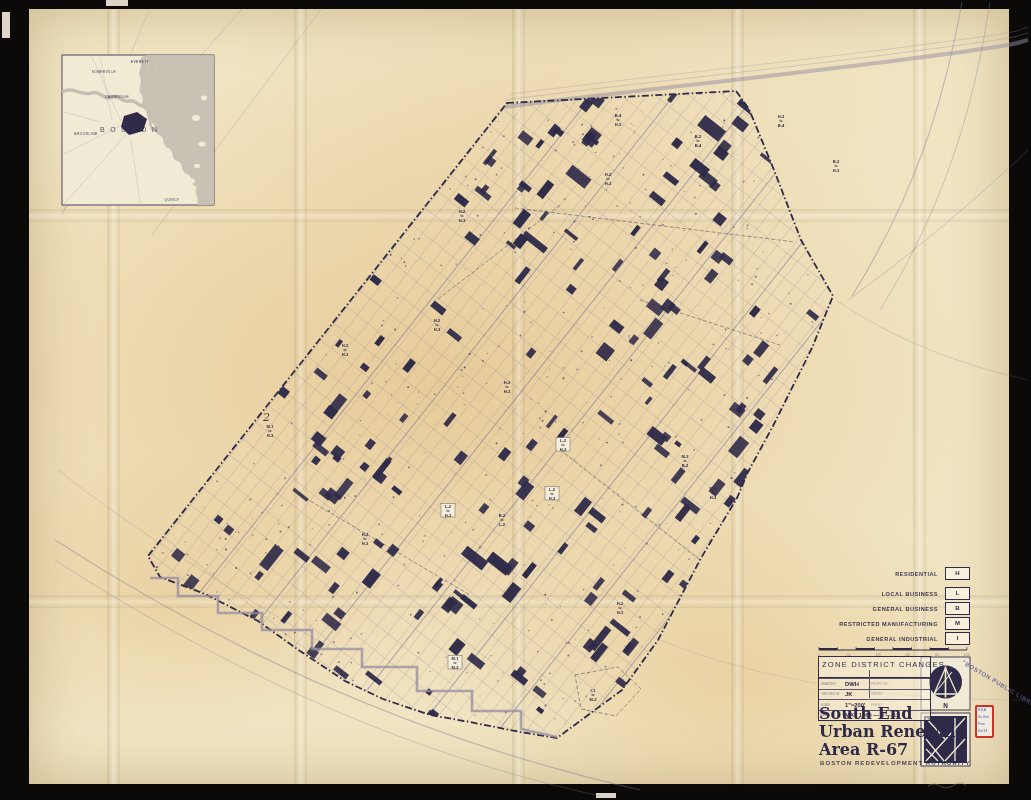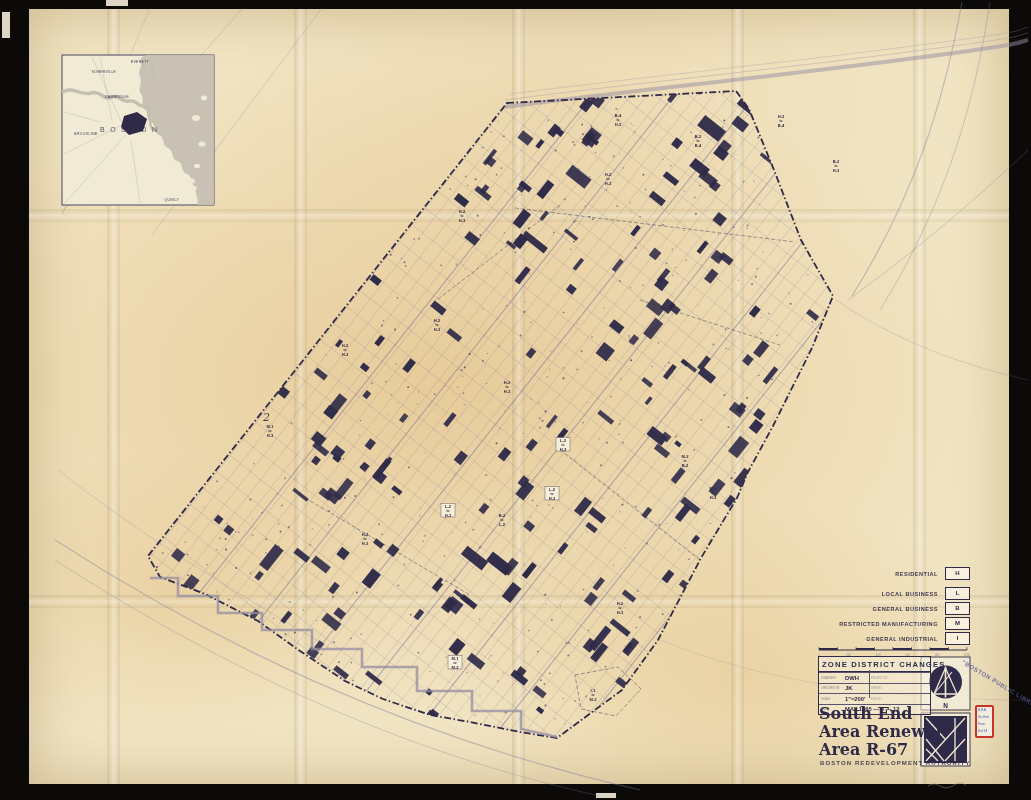--- a/index.html
+++ b/index.html
@@ -22,21 +22,21 @@
   .ov{position:absolute;z-index:4;color:#2e2a48;}
   
   .lg-row{position:absolute;left:828px;width:142px;display:flex;align-items:center;
           justify-content:flex-end;gap:7px;}
   .lg-label{font-size:5.6px;letter-spacing:.5px;font-weight:bold;opacity:.92;white-space:nowrap;}
   .lg-box{display:inline-block;width:23px;height:11px;border:1px solid #2e2a48;text-align:center;
           font-size:6px;line-height:11px;font-weight:bold;background:rgba(250,244,228,.8);flex:0 0 auto;}
   
   .tb{position:absolute;left:818px;top:656px;width:111px;border:1px solid #2e2a48;
       background:rgba(248,240,220,.55);}
-  .tb-title{font-size:7.6px;letter-spacing:1.2px;font-weight:bold;padding:3px 3px 2px 3px;
+  .tb-title{font-size:7.6px;letter-spacing:1.2px;font-weight:normal;padding:3px 3px 8px 3px;
             border-bottom:1px solid #2e2a48;white-space:nowrap;}
   .tb-row{position:relative;height:9.5px;border-top:.6px solid #5a546e;display:flex;align-items:center;}
   .tb-row:first-of-type{border-top:none;}
   .tb-lab{display:inline-block;font-size:6px;transform:scale(.48);transform-origin:0 50%;
           opacity:.55;white-space:nowrap;width:40px;margin-left:2px;flex:0 0 auto;}
   .tb-val{font-size:5.8px;font-weight:bold;white-space:nowrap;margin-left:-16px;}
   .tb-rlab{position:absolute;left:52px;font-size:6px;transform:scale(.45);transform-origin:0 50%;
            opacity:.45;white-space:nowrap;}
   .tb-div{position:absolute;left:50px;top:13px;height:28px;width:.6px;background:#5a546e;}
   
@@ -1157,21 +1157,21 @@
   </div>
   <div class="tb-row">
     <span class="tb-lab">DATE</span>
     <span class="tb-val">MAY 1965 — 4 — 12</span>
   </div>
   <div class="tb-div"></div>
 </div>
 
 <div class="ov bigtitle">
   <div>South End</div>
-  <div>Area Renewal</div>
+  <div>Urban Renewal</div>
   <div>Area R-67</div>
 </div>
 <div class="ov agency">BOSTON  REDEVELOPMENT  AUTHORITY</div>
 
 <div class="ov stamp">“BOSTON PUBLIC LIBRARY”</div>
 <div class="ov sticker">
   <div>B.R.A.</div>
   <div>So. End</div>
   <div>Prog.</div>
   <div>4 of 14</div>

